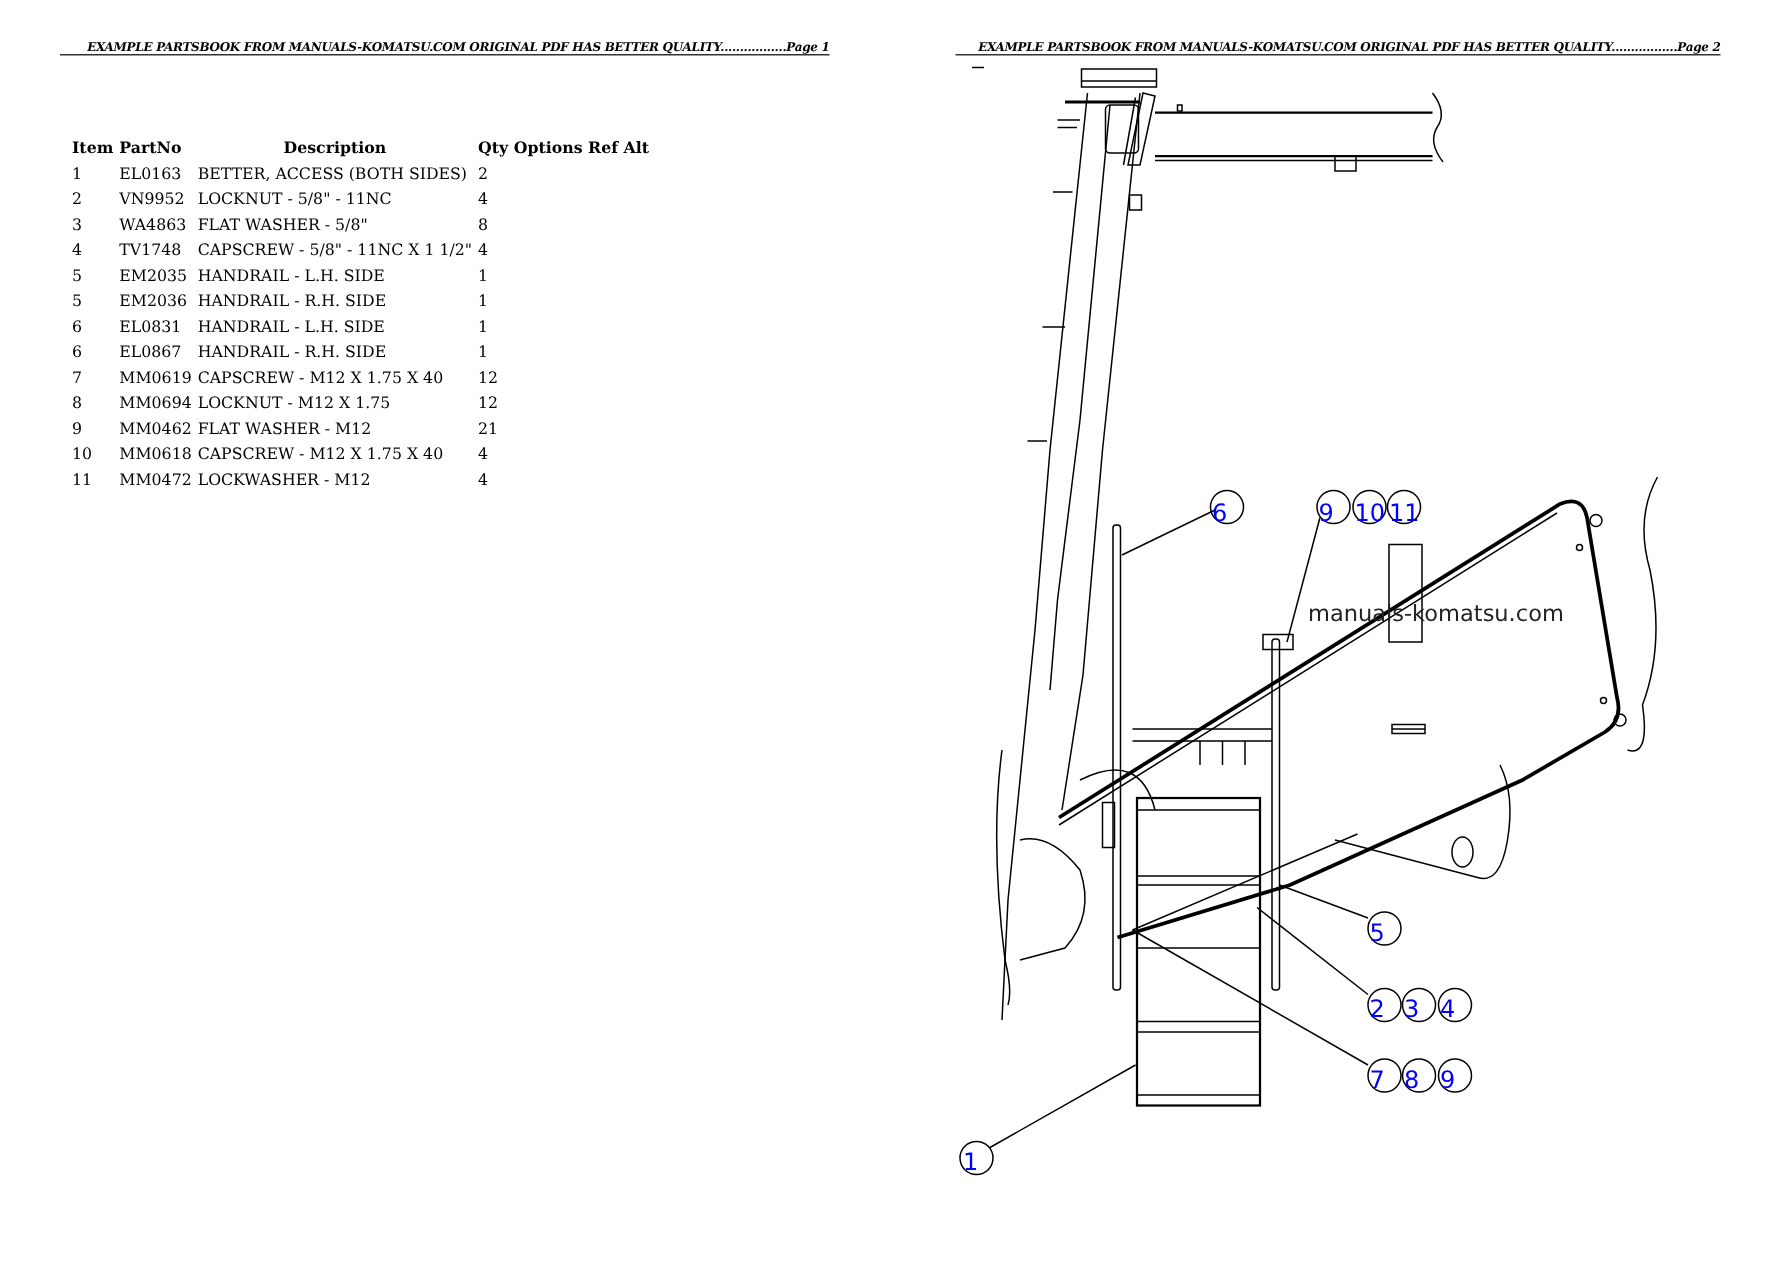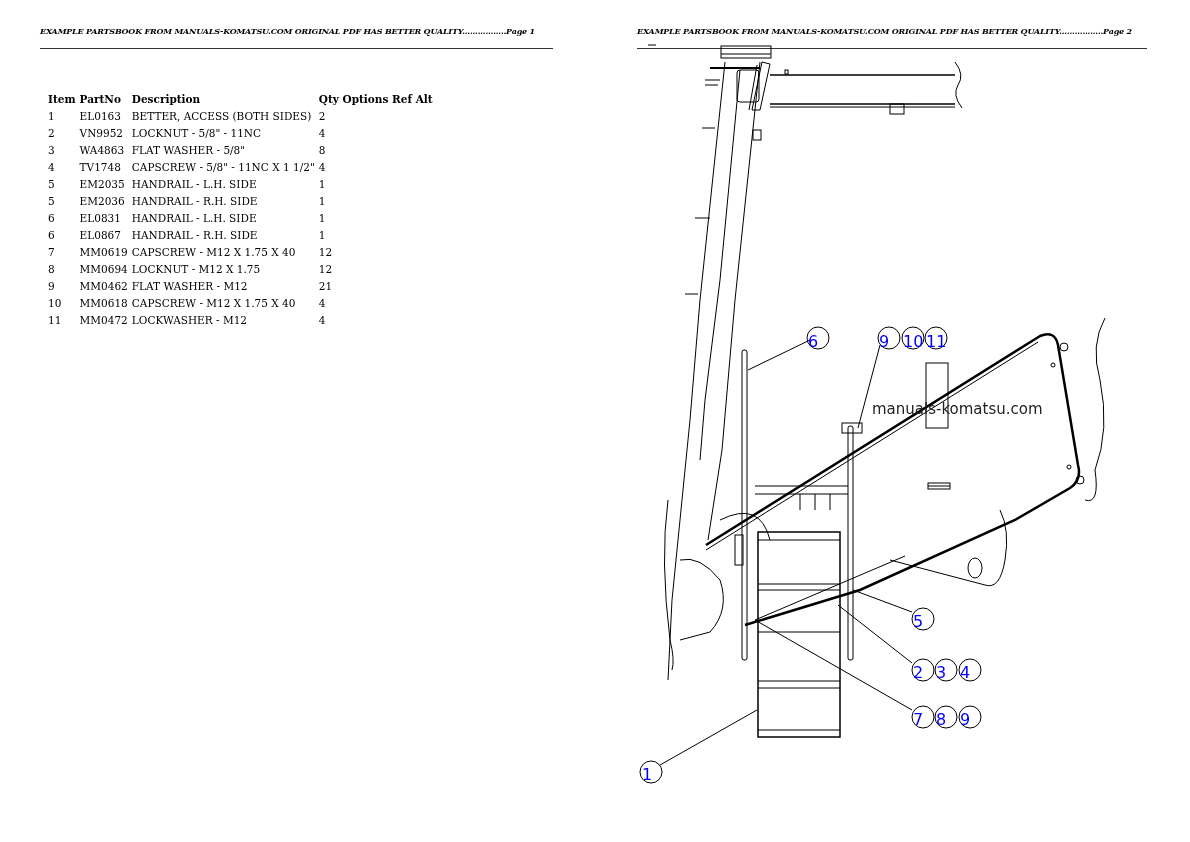--- a/index.html
+++ b/index.html
@@ -1,28 +1,28 @@
 <!DOCTYPE html>
 <html><head>
 <meta charset="utf-8">
 <style>
   html, body { margin: 0; padding: 0; background: #ffffff; }
   body { width: 1190px; height: 842px; position: relative; overflow: hidden; font-family: "DejaVu Serif", "Liberation Serif", serif; color: #000; }
   .page { position: absolute; top: 0; height: 842px; }
   .page-left { left: 0; width: 595px; }
   .page-right { left: 595px; width: 595px; }
-  .page-header { position: absolute; top: 26px; font-size: 8px; font-weight: bold; font-style: italic; text-align: left; padding-bottom: 12px; border-bottom: 1px solid #333; letter-spacing: -0.2px; }
+  .page-header { position: absolute; top: 26px; font-size: 8px; font-weight: bold; font-style: italic; text-align: right; padding-bottom: 0; border-bottom: 1px solid #333; letter-spacing: -0.2px; }
   .page-left .page-header { left: 40px; width: 513px; }
   .page-right .page-header { left: 42px; width: 510px; }
   .breadcrumb { position: absolute; left: 43px; top: 45px; font-size: 11px; line-height: 15px; width: 500px; }
   .breadcrumb a { color: #0000ee; text-decoration: underline; cursor: pointer; }
   .section-title { position: absolute; left: 43px; top: 75px; font-size: 11px; }
   table.parts { position: absolute; left: 46px; top: 90px; border-collapse: collapse; font-size: 10.5px; }
   table.parts th { font-weight: bold; padding: 0 2px; height: 17px; text-align: left; }
-  table.parts th.desc { text-align: left; }
+  table.parts th.desc { text-align: center; }
   table.parts td { padding: 0 2px; height: 17px; white-space: nowrap; }
   table.parts td.item { width: 26px; }
   .diagram { position: absolute; left: 636px; top: 38px; width: 520px; height: 780px; }
   .callout-text { font-family: "DejaVu Sans", "Liberation Sans", sans-serif; fill: #0000ff; font-size: 16px; }
   .watermark { font-family: "DejaVu Sans", "Liberation Sans", sans-serif; font-size: 15px; fill: #222; }
 </style>
 </head>
 <body>
 
 <div class="page page-left">

